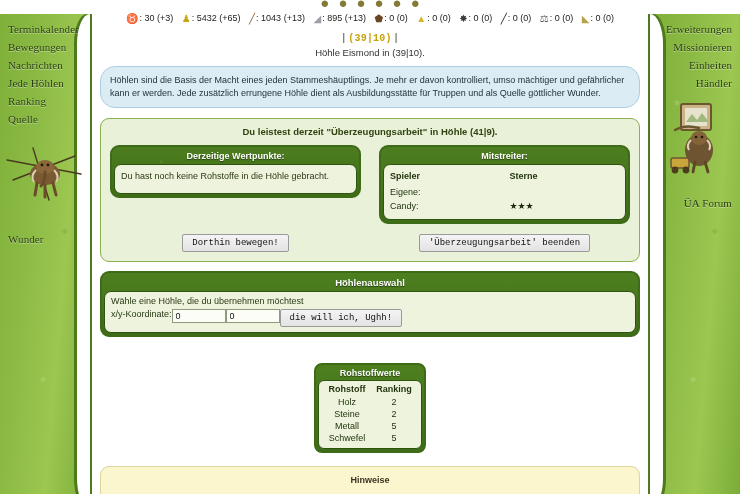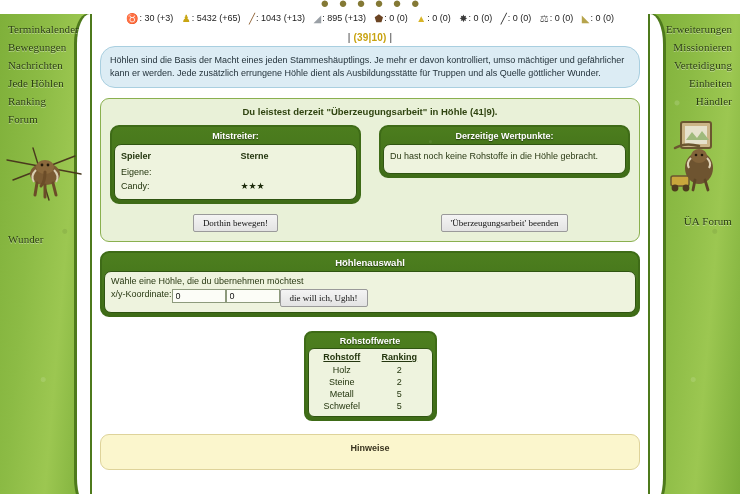--- a/index.html
+++ b/index.html
@@ -127,20 +127,21 @@
   
   .coordline {
     font-size: 10px;
     color: #333;
     padding: 5px 0 3px;
     letter-spacing: .2px;
   }
   .coordline .coord {
     color: #c8a20f;
     font-weight: bold;
+    font-family: Liberation Mono, monospace;
   }
   .subtitle {
     font-size: 9.5px;
     color: #333;
     padding-bottom: 8px;
   }
 
   
   .infobox {
     margin: 0 8px 10px;
@@ -223,34 +224,34 @@
 
   
   .btnrow {
     display: flex;
     justify-content: space-between;
     gap: 18px;
     margin-top: 10px;
   }
   .btnrow .half { flex: 1 1 0; text-align: center; }
   button.btn {
-    font-family: Liberation Serif, serif;
+    font-family: Liberation Mono, monospace;
     font-size: 9px;
     color: #111;
     background: linear-gradient(180deg,#f4f4f4 0%, #e3e3e3 100%);
     border: 1px solid #9a9a9a;
     border-radius: 2px;
     padding: 2px 9px;
     cursor: pointer;
     line-height: 12px;
   }
 
   
   .grass-panel {
-    margin: 0 8px 14px;
+    margin: 0 8px 26px;
     border: 2px solid #3e6b17;
     border-radius: 9px;
     background:
       radial-gradient(circle at 12% 40%, rgba(255,255,255,.08) 0 1px, transparent 2px),
       radial-gradient(circle at 63% 70%, rgba(0,0,0,.08) 0 1px, transparent 2px),
       linear-gradient(180deg,#4d7f1f 0%, #3f6c17 100%);
     padding: 2px;
   }
   .grass-head {
     font-size: 9.5px;
@@ -276,38 +277,38 @@
     width: 54px;
     padding: 1px 3px;
     border: 1px solid #8d9a7c;
     background: #fcfdf7;
     color: #111;
   }
 
   
   .rohst-wrap { display: flex; justify-content: center; margin-bottom: 13px; }
   .rohst {
-    width: 133px;
+    width: 112px;
     border: 2px solid #3e6b17;
     border-radius: 8px;
     background: linear-gradient(180deg,#4d7f1f 0%, #3f6c17 100%);
     padding: 2px;
   }
   .rohst-head {
     font-size: 9px; font-weight: bold; color: #fff; text-align: center;
     padding: 1px 0 2px; text-shadow: 0 1px 1px rgba(0,0,0,.5);
   }
   .rohst-body {
     background: #eef3de;
     border: 1px solid #2f5411;
     border-radius: 6px;
     padding: 3px 4px 4px;
   }
   table.rtab { width: 100%; border-collapse: collapse; font-size: 9px; color: #24360f; }
-  table.rtab th { font-weight: bold; padding: 0 0 2px; text-decoration: underline; }
+  table.rtab th { font-weight: bold; padding: 0 0 2px; }
   table.rtab td { padding: 1px 0; }
   table.rtab th:first-child, table.rtab td:first-child { text-align: center; }
   table.rtab th:last-child,  table.rtab td:last-child  { text-align: center; }
 
   
   .hinweise {
     margin: 0 8px 8px;
     background: #fbf6cd;
     border: 1px solid #ded39a;
     border-radius: 9px;
@@ -331,21 +332,21 @@
 
 <div id="page">
 
   <div class="sidenav left">
     <div class="navlist">
       <div class="navitem"><span>Terminkalender</span></div>
       <div class="navitem"><span>Bewegungen</span></div>
       <div class="navitem"><span>Nachrichten</span></div>
       <div class="navitem"><span>Jede Höhlen</span></div>
       <div class="navitem"><span>Ranking</span></div>
-      <div class="navitem"><span>Forum</span></div>
+      <div class="navitem"><span>Quelle</span></div>
     </div>
 
     <div class="nav-art">
       <svg width="84" height="72" viewBox="0 0 84 72" aria-hidden="true">
         <g stroke="#4a3a1e" stroke-width="1.4" fill="none" stroke-linecap="round">
           <line x1="4" y1="20" x2="78" y2="34"></line>
           <line x1="10" y1="40" x2="72" y2="16"></line>
           <line x1="30" y1="8" x2="46" y2="60"></line>
         </g>
         <ellipse cx="42" cy="34" rx="15" ry="11" fill="#7a5a33"></ellipse>
@@ -365,21 +366,20 @@
 
     <div class="navlist">
       <div class="navitem"><span>Wunder</span></div>
     </div>
   </div>
 
   <div class="sidenav right">
     <div class="navlist">
       <div class="navitem"><span>Erweiterungen</span></div>
       <div class="navitem"><span>Missionieren</span></div>
-      <div class="navitem"><span>Verteidigung</span></div>
       <div class="navitem"><span>Einheiten</span></div>
       <div class="navitem"><span>Händler</span></div>
     </div>
 
     <div class="nav-art">
       <svg width="84" height="80" viewBox="0 0 84 80" aria-hidden="true">
         <rect x="28" y="4" width="30" height="26" rx="2" fill="#cbb588" stroke="#6b5630" stroke-width="2"></rect>
         <rect x="32" y="8" width="22" height="18" fill="#e6e2cd"></rect>
         <path d="M33 22 l6 -8 l5 6 l5 -7 l7 9 z" fill="#9fba7c"></path>
         <path d="M22 30 q10 -6 24 -2" stroke="#6b5630" stroke-width="2.5" fill="none" stroke-linecap="round"></path>
@@ -424,27 +424,35 @@
       <span class="res"><span class="ic sulf">▲</span>: <span>0</span> <span>(0)</span></span>
       <span class="res"><span class="ic gem">✸</span>: <span>0</span> <span>(0)</span></span>
       <span class="res"><span class="ic dark">╱</span>: <span>0</span> <span>(0)</span></span>
       <span class="res"><span class="ic obj">⚖</span>: <span>0</span> <span>(0)</span></span>
       <span class="res"><span class="ic sand">◣</span>: <span>0</span> <span>(0)</span></span>
     </div>
 
     <div class="coordline">
       <span>| </span><span class="coord">(39|10)</span><span> |</span>
     </div>
+    <div class="subtitle">Höhle Eismond in (39|10).</div>
 
     <div class="infobox">Höhlen sind die Basis der Macht eines jeden Stammeshäuptlings. Je mehr er davon kontrolliert, umso mächtiger und gefährlicher kann er werden. Jede zusätzlich errungene Höhle dient als Ausbildungsstätte für Truppen und als Quelle göttlicher Wunder.</div>
 
     <div class="panel">
       <div class="panel-title">Du leistest derzeit "Überzeugungsarbeit" in Höhle (41|9).</div>
 
       <div class="two-cols">
+        <div class="col">
+          <div class="card">
+            <div class="card-head">Derzeitige Wertpunkte:</div>
+            <div class="card-body">Du hast noch keine Rohstoffe in die Höhle gebracht.</div>
+          </div>
+        </div>
+
         <div class="col">
           <div class="card">
             <div class="card-head">Mitstreiter:</div>
             <div class="card-body">
               <table class="mt">
                 <thead>
                   <tr>
                     <th>Spieler</th>
                     <th>Sterne</th>
                   </tr>
@@ -454,27 +462,20 @@
                     <td>Eigene:</td>
                     <td class="stars"></td>
                   </tr>
                   <tr>
                     <td>Candy:</td>
                     <td class="stars">★★★</td>
                   </tr>
                 </tbody>
               </table>
             </div>
-          </div>
-        </div>
-
-        <div class="col">
-          <div class="card">
-            <div class="card-head">Derzeitige Wertpunkte:</div>
-            <div class="card-body">Du hast noch keine Rohstoffe in die Höhle gebracht.</div>
           </div>
         </div>
       </div>
 
       <div class="btnrow">
         <div class="half">
           <button class="btn">Dorthin bewegen!</button>
         </div>
         <div class="half">
           <button class="btn">'Überzeugungsarbeit' beenden</button>

